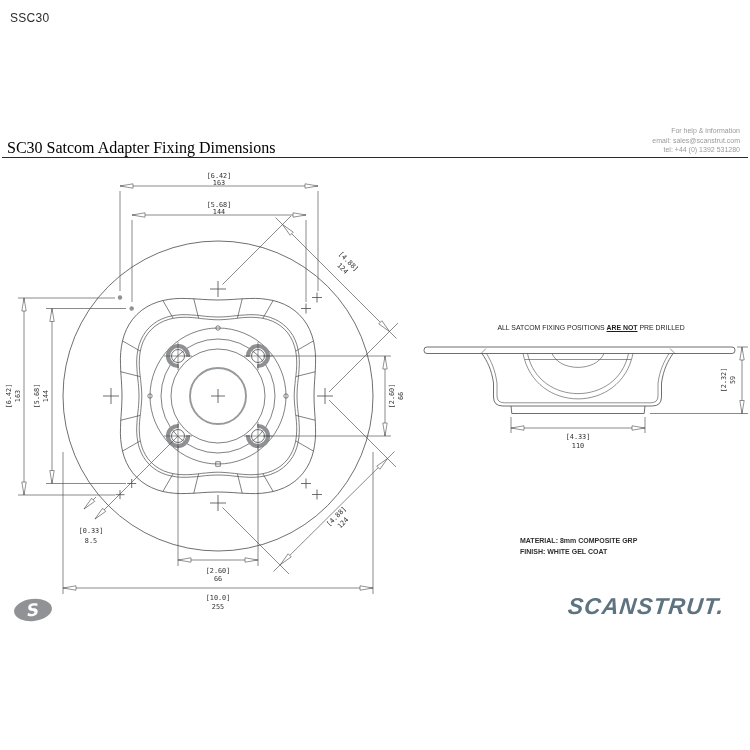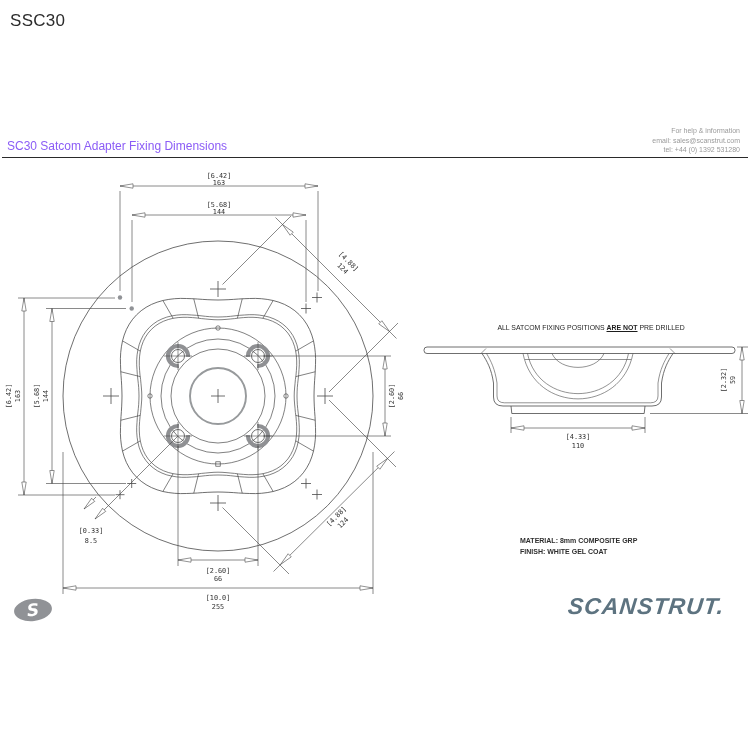--- a/index.html
+++ b/index.html
@@ -1,20 +1,20 @@
 <!DOCTYPE html>
 <html><head>
 <meta charset="utf-8">
 <style>
   html,body{margin:0;padding:0;background:#fff;}
   #canvas{position:relative;width:750px;height:750px;background:#ffffff;overflow:hidden;
           font-family:"Liberation Sans",sans-serif;color:#222;}
   .abs{position:absolute;}
-  #product-code{left:10px;top:11px;font-size:17px;color:#2b2b2b;letter-spacing:.3px;}
-  #page-title{left:7px;top:139px;font-size:12px;color:#8b5cf6;}
+  #product-code{left:10px;top:11px;font-size:12px;color:#2b2b2b;letter-spacing:.3px;}
+  #page-title{left:7px;top:139px;font-size:16px;color:#000000;font-family:Liberation Serif, serif;}
   #title-rule{left:2px;top:157px;width:746px;height:1.4px;background:#2a2a2a;}
   #help-block{right:10px;top:126px;text-align:right;font-size:7px;line-height:9.5px;color:#9a9a9a;}
   #note-caption{left:455px;top:324px;width:272px;text-align:center;font-size:6.9px;color:#1d1d1d;white-space:nowrap;}
   #note-caption b{font-weight:bold;text-decoration:underline;}
   #material-block{left:520px;top:535px;font-size:7px;line-height:11px;font-weight:600;color:#2e2e2e;}
   #wordmark{left:568px;top:593px;font-size:23px;font-style:italic;font-weight:800;
             color:#5d7380;letter-spacing:1px;transform:skewX(-6deg);}
   #monogram-badge{left:14px;top:599px;width:38px;height:22px;background:#909296;border-radius:50%;
                   display:flex;align-items:center;justify-content:center;transform:rotate(-6deg);}
   #monogram-badge span{color:#fff;font-weight:bold;font-style:italic;font-size:17px;line-height:1;

